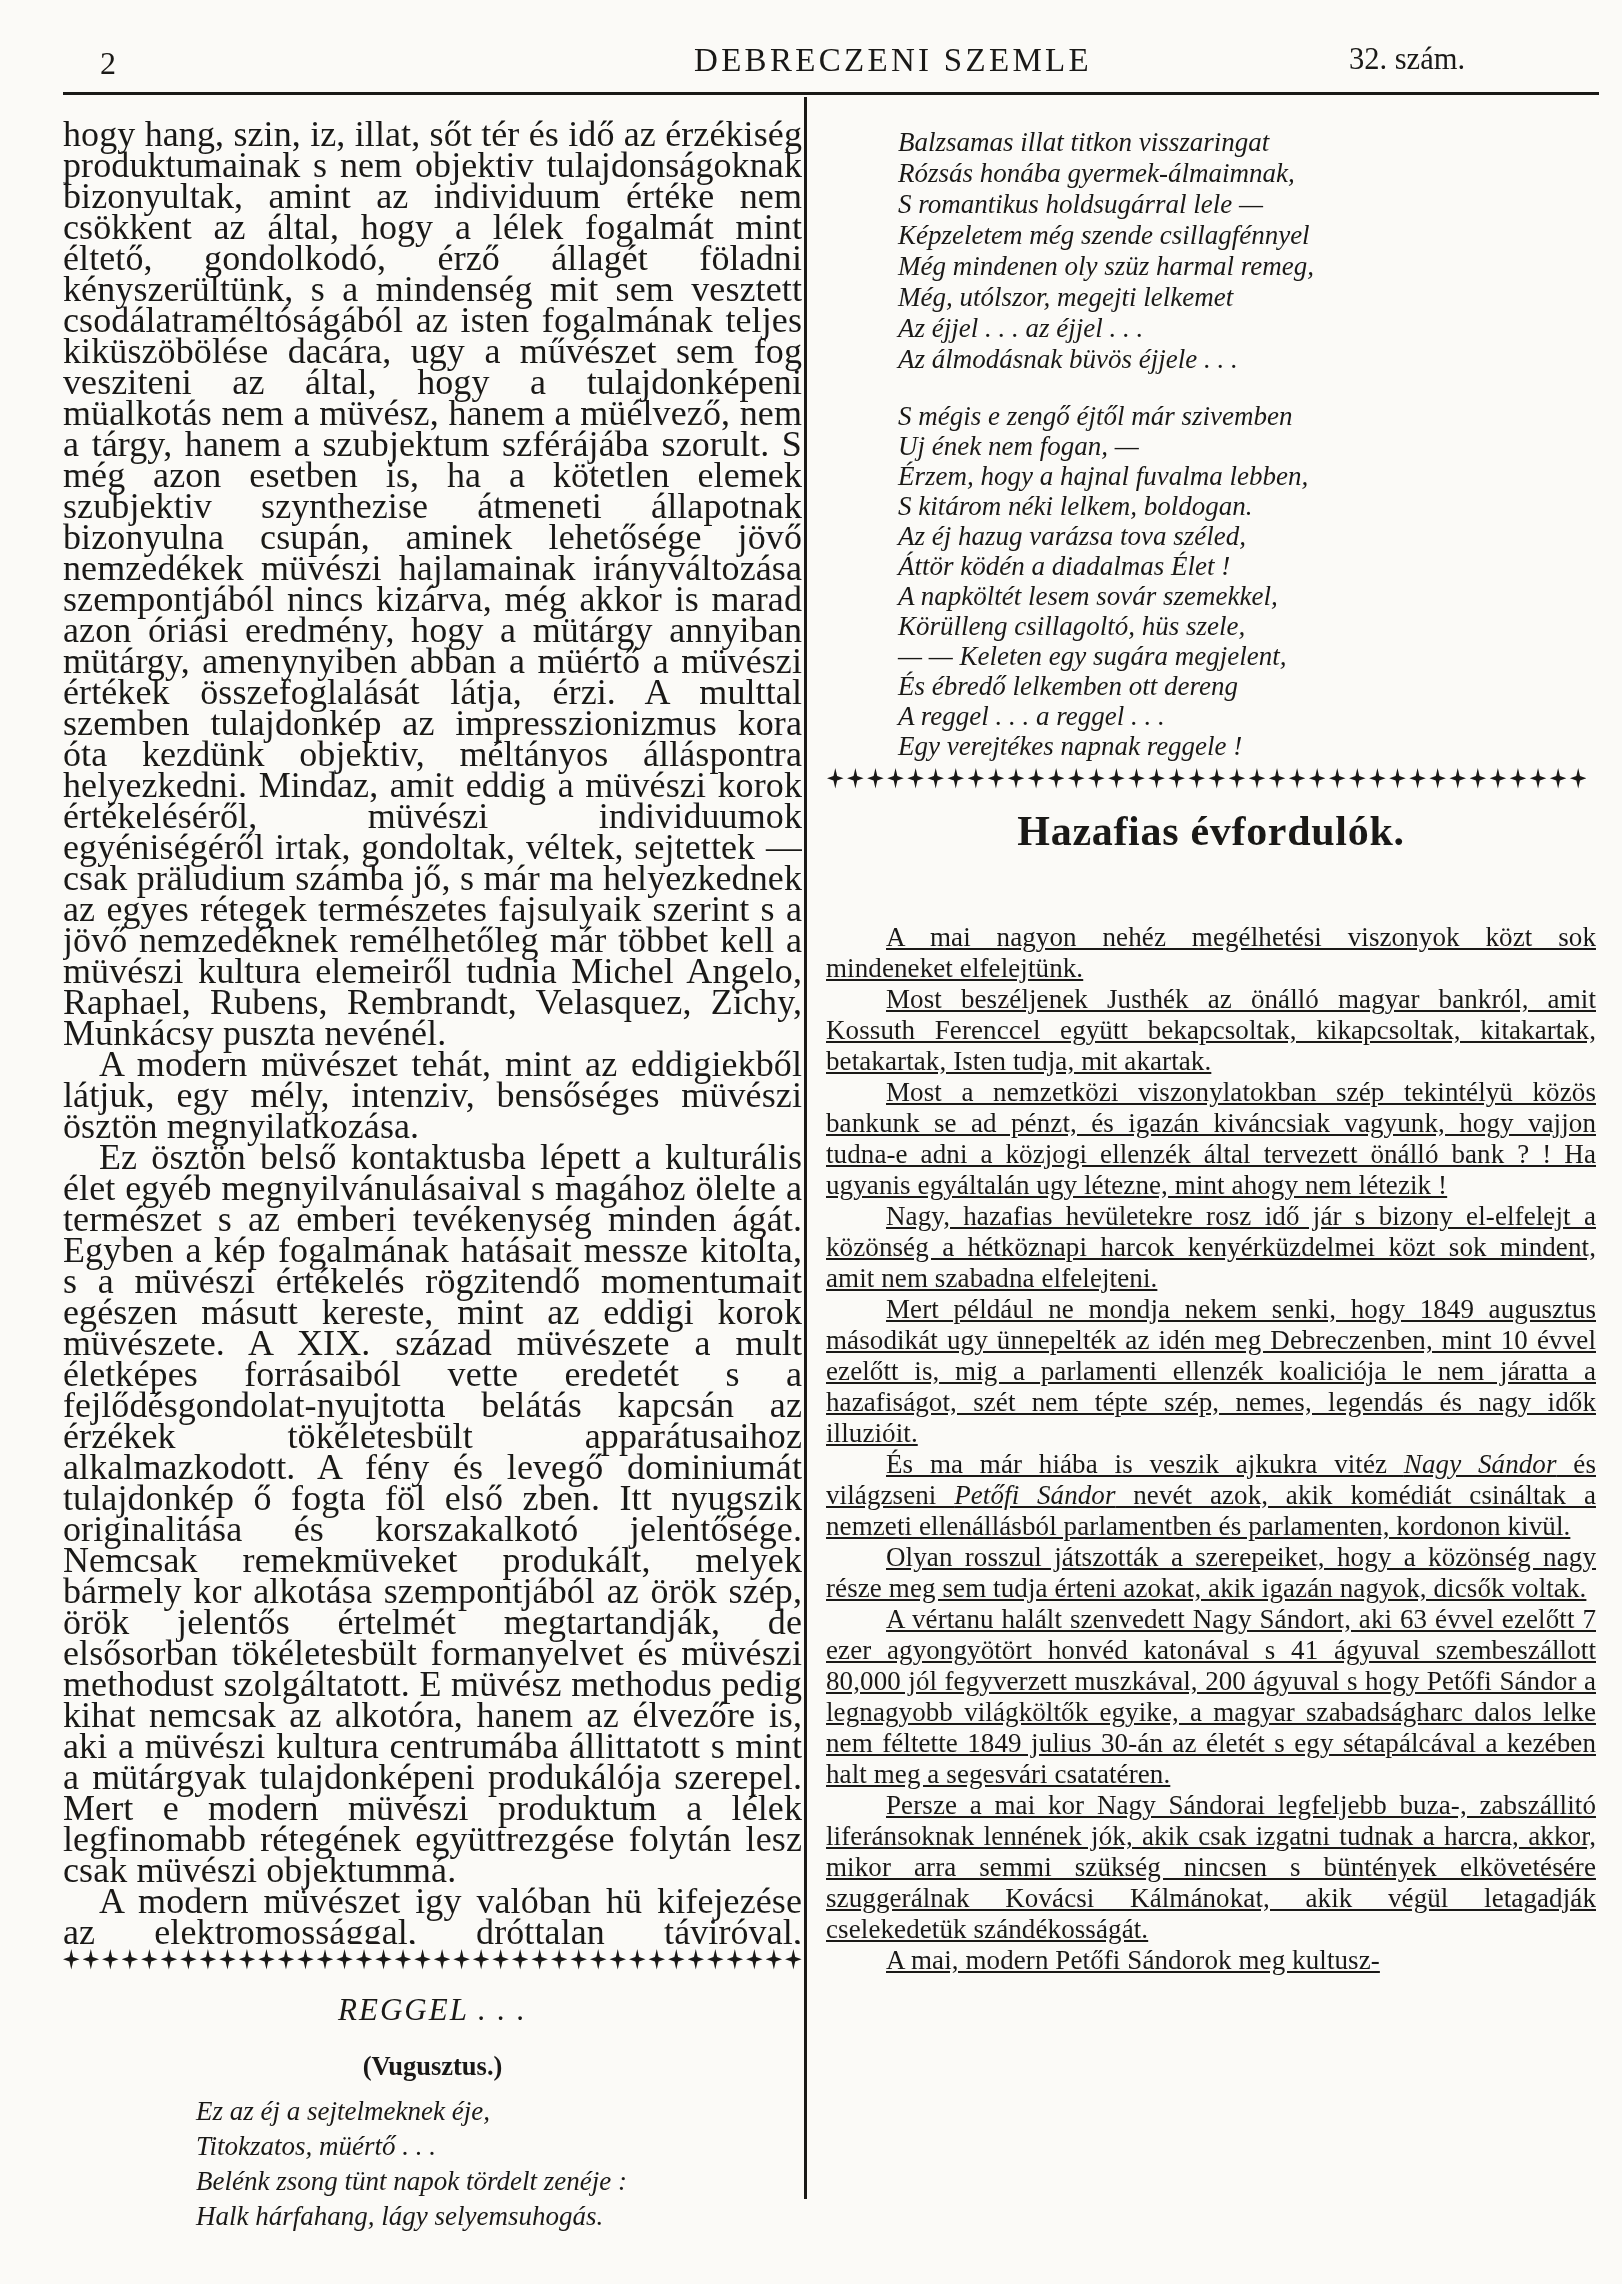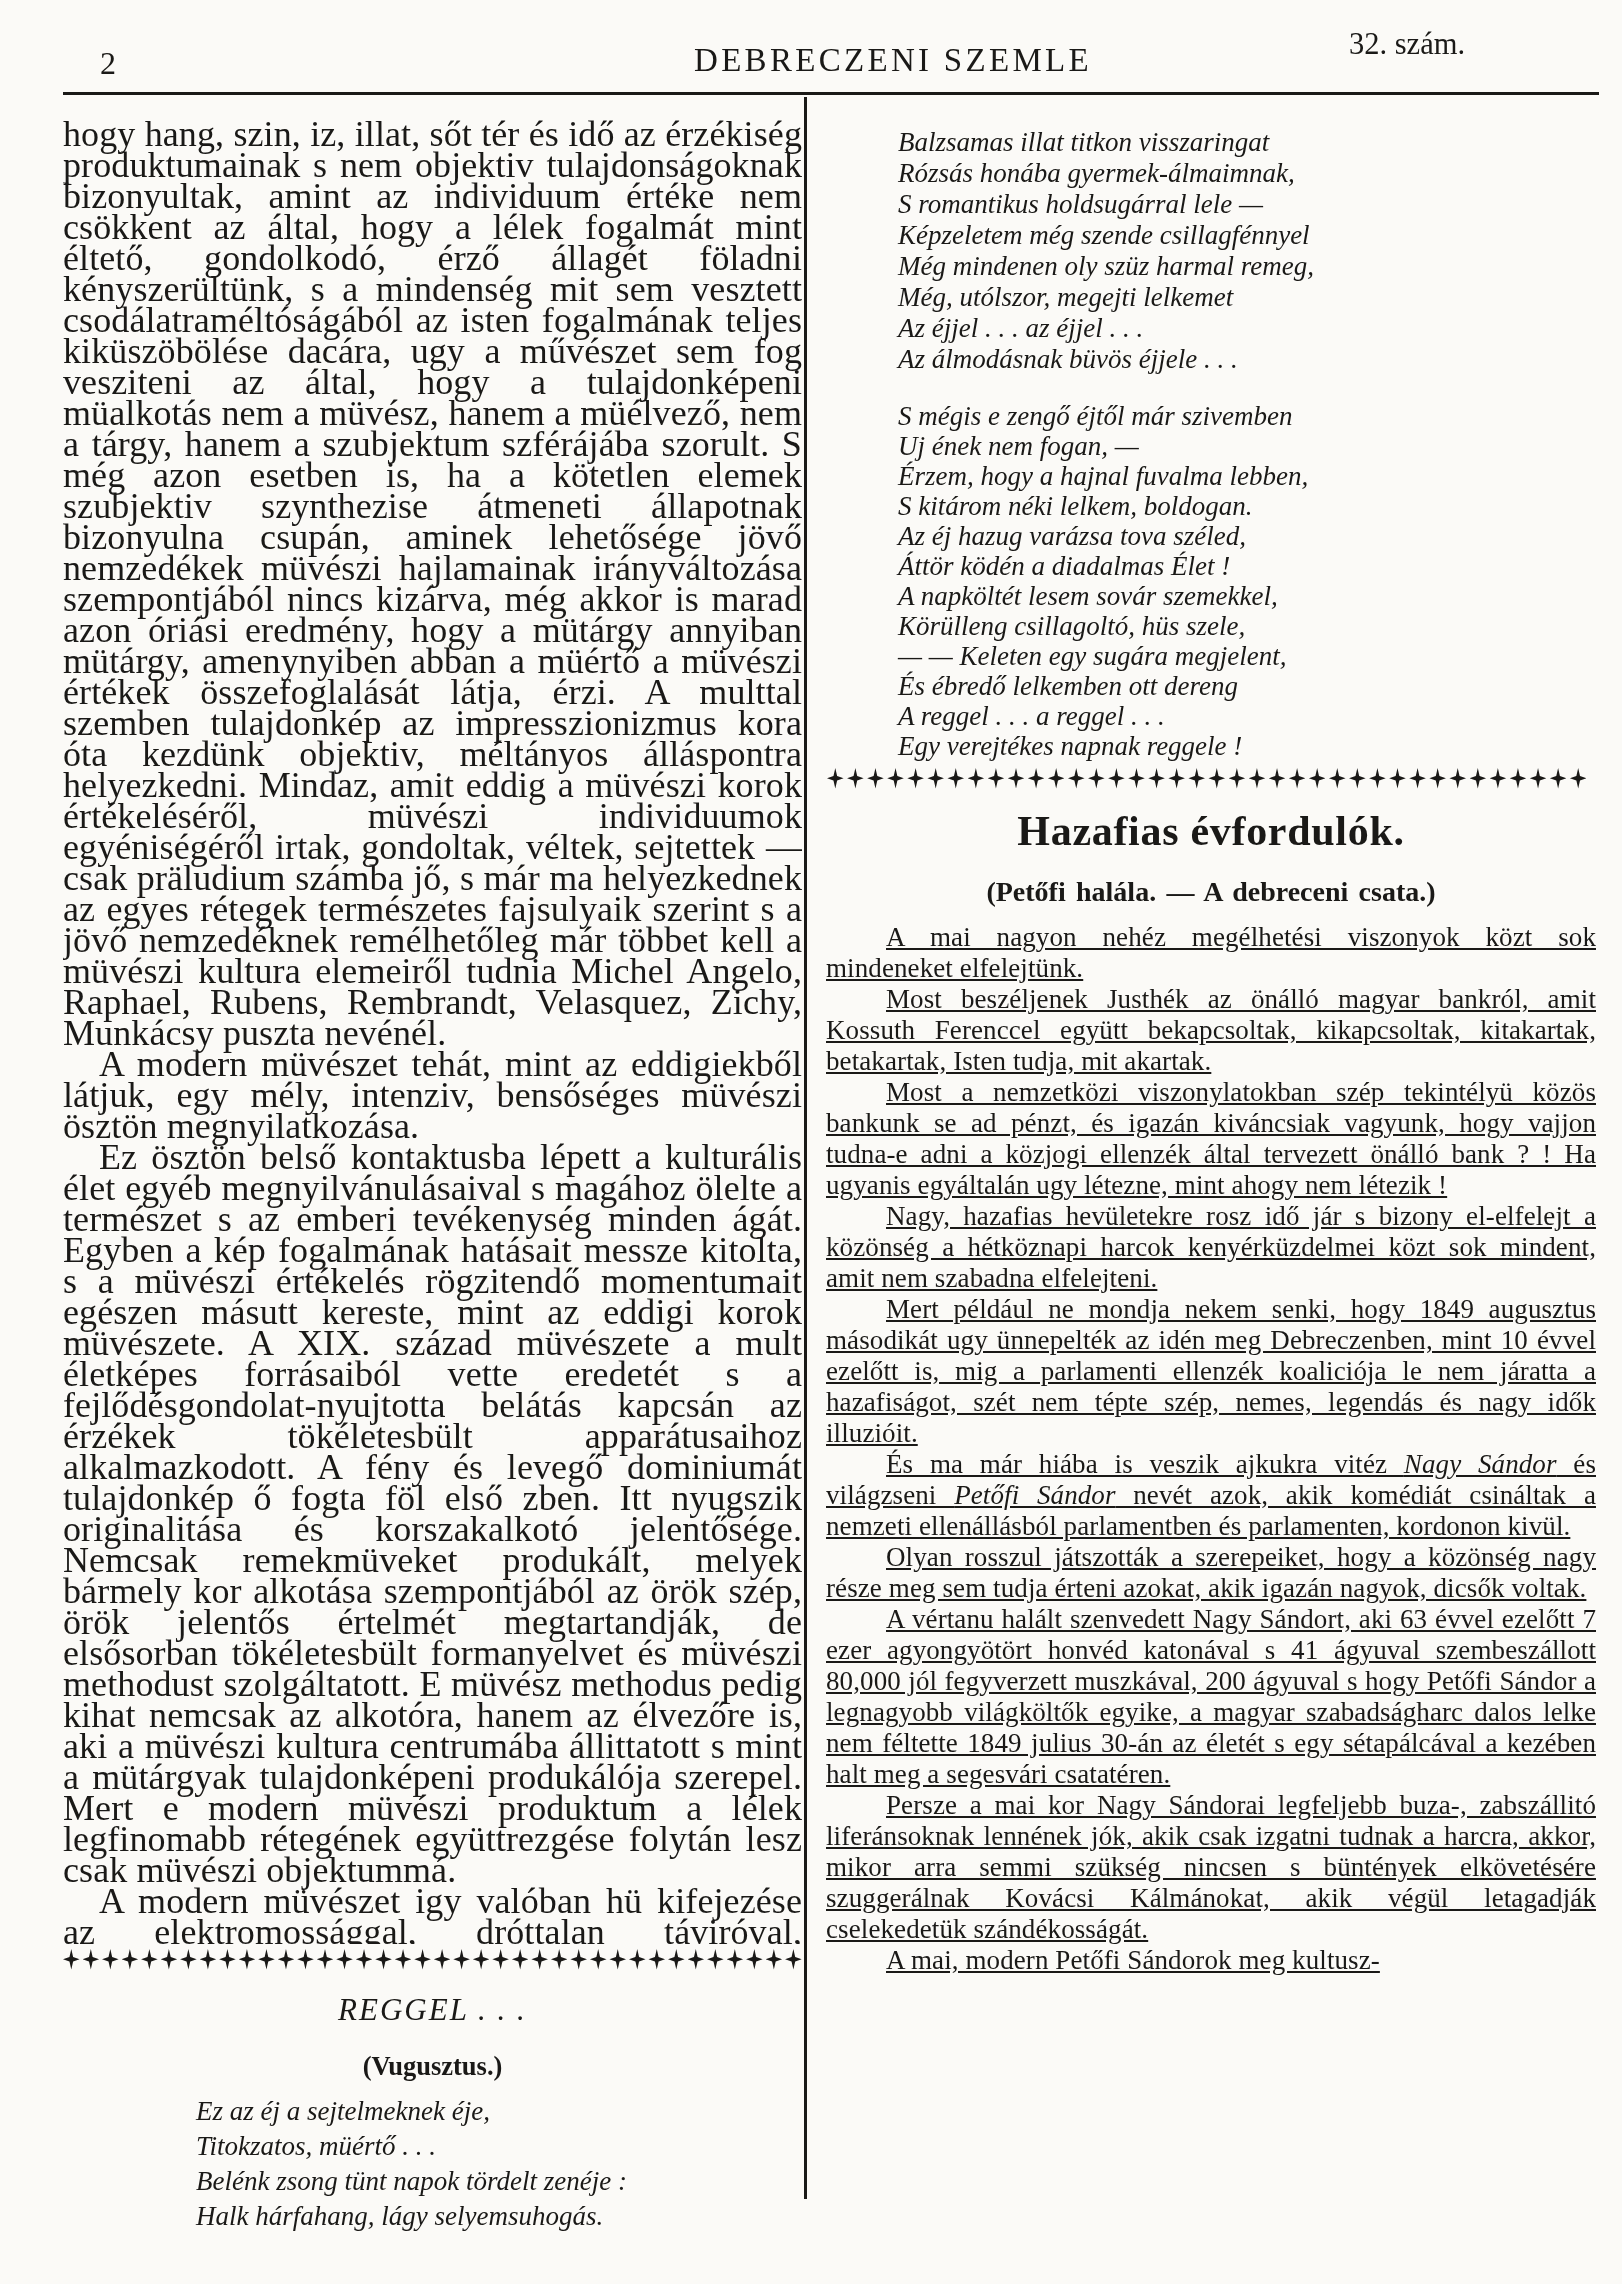--- a/index.html
+++ b/index.html
@@ -14,21 +14,21 @@
     font-family:"Liberation Serif","DejaVu Serif",serif;
     color:var(--ink);
     overflow:hidden;
   }
   
   .pageno{position:absolute;left:100px;top:45px;font-size:32px;}
   .masthead{
     position:absolute;left:893px;top:42px;transform:translateX(-50%);
     font-size:33px;letter-spacing:3.3px;white-space:nowrap;
   }
-  .issue{position:absolute;left:1349px;top:27px;font-size:30.5px;white-space:nowrap;}
+  .issue{position:absolute;left:1349px;top:42px;font-size:30.5px;white-space:nowrap;}
   .head-rule{position:absolute;left:63px;top:92px;width:1536px;height:2.7px;background:var(--ink);}
   .col-divider{position:absolute;left:804px;top:97px;width:2.7px;height:2102px;background:var(--ink);}
   
   .col-left-text{
     position:absolute;left:63px;top:119px;width:739px;height:1825px;overflow:hidden;
     font-size:36px;line-height:31px;text-align:justify;letter-spacing:0.1px;
   }
   .col-left-text p, .article-body p{margin:0;text-indent:36px;}
   .col-left-text p.no-indent, .article-body p.no-indent{text-indent:0;}
   .it{font-style:italic;}
@@ -195,21 +195,20 @@
       <div class="star"></div>
       <div class="star"></div>
       <div class="star"></div>
       <div class="star"></div>
       <div class="star"></div>
       <div class="star"></div>
       <div class="star"></div>
     </div>
 
   <div class="article-headline">Hazafias évfordulók.</div>
-  <div class="article-subheadline">(Petőfi halála. — A debreceni csata.)</div>
   <div class="article-body">
       <p><span>A mai nagyon nehéz megélhetési viszonyok közt sok mindeneket elfelejtünk.</span></p>
       <p><span>Most beszéljenek Justhék az önálló magyar bankról, amit Kossuth Ferenccel együtt bekapcsoltak, kikapcsoltak, kitakartak, betakartak, Isten tudja, mit akartak.</span></p>
       <p><span>Most a nemzetközi viszonylatokban szép tekintélyü közös bankunk se ad pénzt, és igazán kiváncsiak vagyunk, hogy vajjon tudna-e adni a közjogi ellenzék által tervezett önálló bank ? ! Ha ugyanis egyáltalán ugy létezne, mint ahogy nem létezik !</span></p>
       <p><span>Nagy, hazafias hevületekre rosz idő jár s bizony el-elfelejt a közönség a hétköznapi harcok kenyérküzdelmei közt sok mindent, amit nem szabadna elfelejteni.</span></p>
       <p><span>Mert például ne mondja nekem senki, hogy 1849 augusztus másodikát ugy ünnepelték az idén meg Debreczenben, mint 10 évvel ezelőtt is, mig a parlamenti ellenzék koaliciója le nem járatta a hazafiságot, szét nem tépte szép, nemes, legendás és nagy idők illuzióit.</span></p>
       <p><span>És ma már hiába is veszik ajkukra vitéz </span><span class="it">Nagy Sándor</span><span> és világzseni </span><span class="it">Petőfi Sándor</span><span> nevét azok, akik komédiát csináltak a nemzeti ellenállásból parlamentben és parlamenten, kordonon kivül.</span></p>
       <p><span>Olyan rosszul játszották a szerepeiket, hogy a közönség nagy része meg sem tudja érteni azokat, akik igazán nagyok, dicsők voltak.</span></p>
       <p><span>A vértanu halált szenvedett Nagy Sándort, aki 63 évvel ezelőtt 7 ezer agyongyötört honvéd katonával s 41 ágyuval szembeszállott 80,000 jól fegyverzett muszkával, 200 ágyuval s hogy Petőfi Sándor a legnagyobb világköltők egyike, a magyar szabadságharc dalos lelke nem féltette 1849 julius 30-án az életét s egy sétapálcával a kezében halt meg a segesvári csatatéren.</span></p>
       <p><span>Persze a mai kor Nagy Sándorai legfeljebb buza-, zabszállitó liferánsoknak lennének jók, akik csak izgatni tudnak a harcra, akkor, mikor arra semmi szükség nincsen s büntények elkövetésére szuggerálnak Kovácsi Kálmánokat, akik végül letagadják cselekedetük szándékosságát.</span></p>

